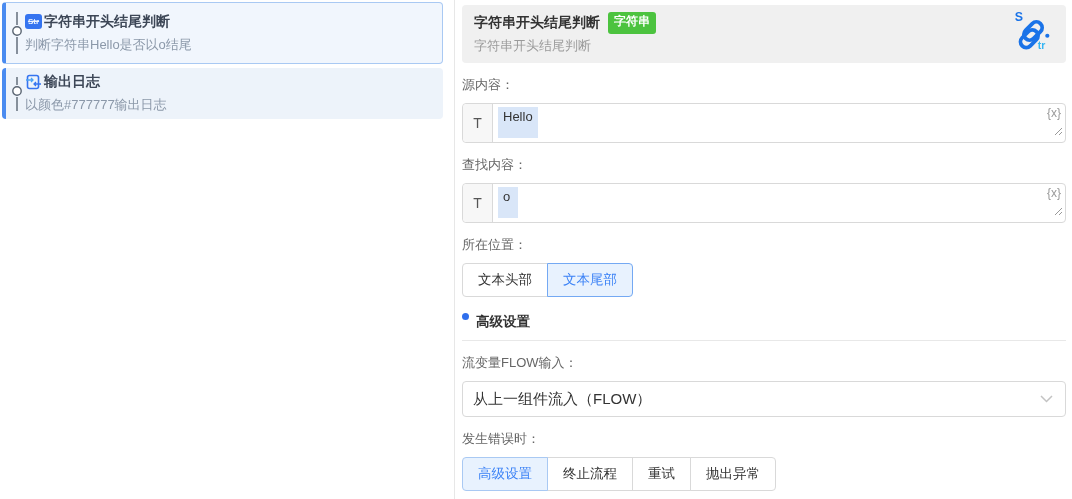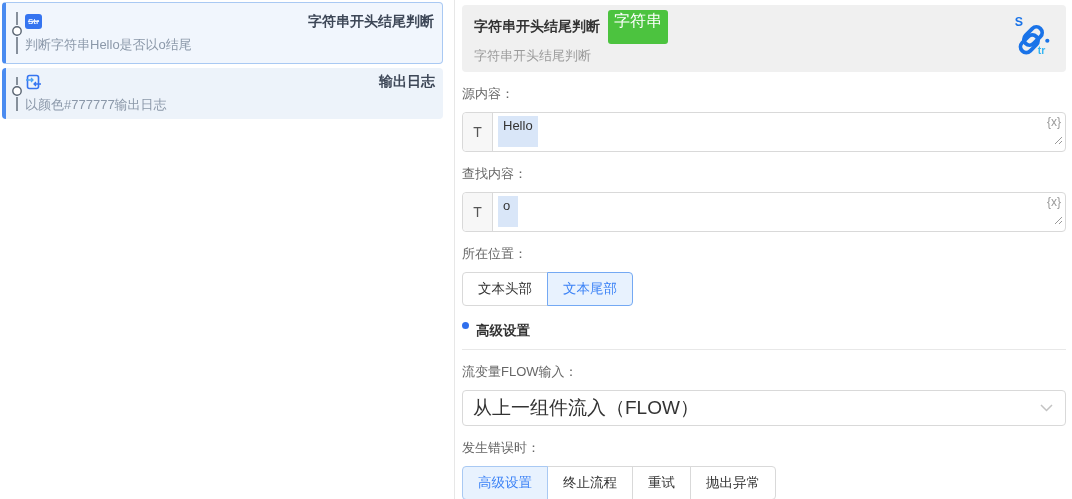--- a/index.html
+++ b/index.html
@@ -11,36 +11,36 @@
   .left-panel { width:455px; min-width:455px; border-right:1px solid #e7e7e7;
                 padding:2px 11px 0 2px; }
   .flow-item { display:flex; align-items:center; margin-bottom:4px;
                border-left:4px solid #4a8bf0; background:#edf3fa;
                border-radius:4px; padding:5px 8px 5px 3px; cursor:pointer; }
   .flow-item.selected { background:#f1f6fd; border-top:1px solid #a9c9f3;
                border-right:1px solid #a9c9f3; border-bottom:1px solid #a9c9f3;
                padding:9px 8px 9px 3px; }
   .connector { width:16px; display:flex; justify-content:center; flex-shrink:0; }
   .fi-main { flex:1; min-width:0; }
-  .fi-titlerow { display:flex; align-items:center; gap:2px;justify-content:space-between; }
+  .fi-titlerow { display:flex; align-items:center; gap:2px; }
   .fi-icon { width:17px; height:15px; background:#3574f0; border-radius:3px;
              color:#eaf2ff; font-size:8px; font-weight:bold; line-height:15px;
              text-align:center; text-decoration:line-through; flex-shrink:0; }
   .fi-icon2 { width:17px; height:16px; flex-shrink:0; }
   .fi-title { font-size:14px; font-weight:bold; color:#3d4757; white-space:nowrap; }
   .fi-sub { font-size:13px; color:#8b98a9; margin-top:5px; white-space:nowrap; }
 
   
   .right-panel { flex:1; padding:5px 6px 0 7px; }
   .rp-header { display:flex; justify-content:space-between; align-items:center;
                background:#f0f0f0; border-radius:4px; padding:5px 12px 7px 12px; }
   .rp-titlerow { display:flex; align-items:center; gap:8px; }
   .rp-title { font-size:14px; font-weight:bold; color:#333; }
-  .badge { background:#4cc33f; color:#fff; font-size:16px; padding:1px 6px 12px;
-           border-radius:3px; }
+  .badge { background:#4cc33f; color:#fff; font-size:12px; padding:1px 6px 4px;
+           border-radius:3px;font-weight:bold; }
   .rp-sub { font-size:13px; color:#9a9a9a; margin-top:3px; }
   .rp-logo { flex-shrink:0; }
 
   .field-label { font-size:13px; color:#666; margin:13px 0 9px 0; }
   .textbox { display:flex; border:1px solid #d9d9d9; border-radius:4px;
              height:40px; position:relative; background:#fff; }
   .t-cell { width:30px; background:#f7f7f7; border-right:1px solid #d9d9d9;
             border-radius:4px 0 0 4px; display:flex; align-items:center;
             justify-content:center; color:#555; font-size:14px; cursor:pointer; }
   .tb-content { flex:1; padding:3px 24px 3px 5px; font-size:13px; color:#333;
@@ -64,21 +64,21 @@
   .adv-row { display:flex; gap:7px; margin:16px 0 0 0; }
   .adv-dot { width:7px; height:7px; border-radius:50%; background:#2f6fed; }
   .adv-text { font-size:13.5px; font-weight:bold; color:#333; }
   .divider { border:none; border-top:1px solid #e8e8e8; margin:9px 0 0 0; }
 
   .select-row { display:flex; align-items:center; border:1px solid #d9d9d9;
                 border-radius:4px; height:36px; background:#fff; cursor:pointer; }
   .type-cell { background:#f4f4f4; border-right:1px solid #d2d2d2; height:100%;
                display:flex; align-items:center; padding:0 8px; font-size:13.5px;
                color:#555; border-radius:4px 0 0 4px; flex-shrink:0; }
-  .select-value { flex:1; padding:0 10px; font-size:19px; color:#333;
+  .select-value { flex:1; padding:0 10px; font-size:15px; color:#333;
                   white-space:nowrap; overflow:hidden; }
   .chevron { margin-right:12px; flex-shrink:0; display:flex; }
 </style>
 </head>
 <body>
 
 <div class="app">
 
   <div class="left-panel">
 

